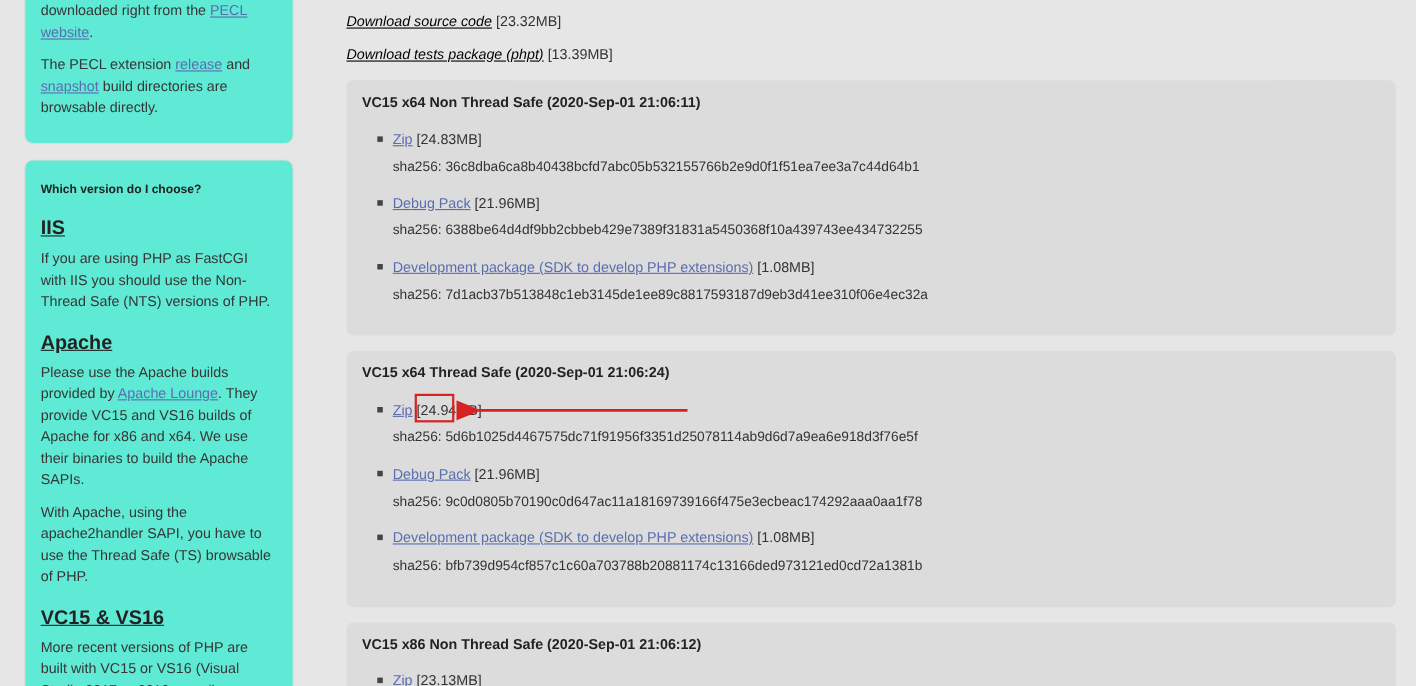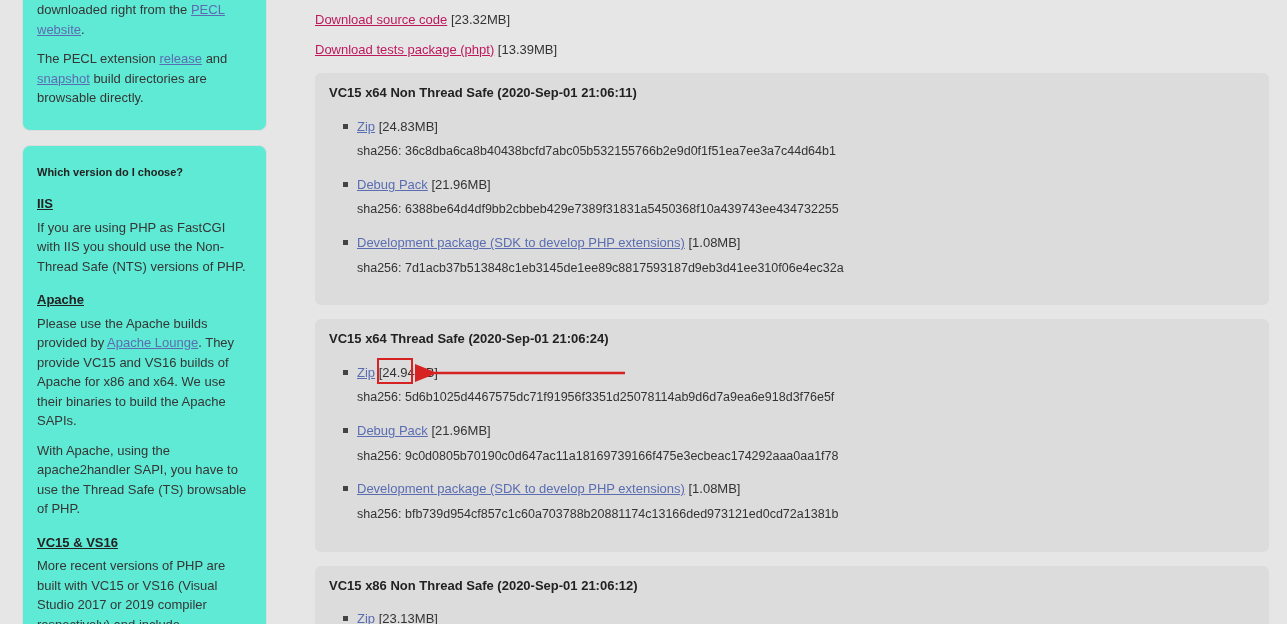--- a/index.html
+++ b/index.html
@@ -31,34 +31,34 @@
     margin-bottom: 14px;
   }
   .panel.first { margin-top: 0; border-top-left-radius: 0; border-top-right-radius: 0; border-top: none; padding-top: 0; }
   .sidebar h3 {
     font-size: 11px;
     font-weight: bold;
     margin: 6px 0 10px 0;
     color: #222;
   }
   .sidebar h4 {
-    font-size: 13px;
+    font-size: 18px;
     font-weight: bold;
     text-decoration: underline;
     margin: 14px 0 4px 0;
     color: #222;
   }
   .sidebar h4:first-child { margin-top: 6px; }
   .sidebar p { margin-bottom: 10px; color: #363636; }
   a {
     color: #5b6db1;
     text-decoration: underline;
   }
   .dl-line { margin: 10px 0; }
-  .dl-line a { color: #be185d; }
+  .dl-line a { color: #000000; font-style: italic; }
   .dl-size { color: #333; }
   .build-box {
     background: #dcdcdc;
     border-radius: 6px;
     margin: 14px 0;
     padding: 10px 14px 14px 14px;
   }
   .build-title {
     font-weight: bold;
     font-size: 13px;

